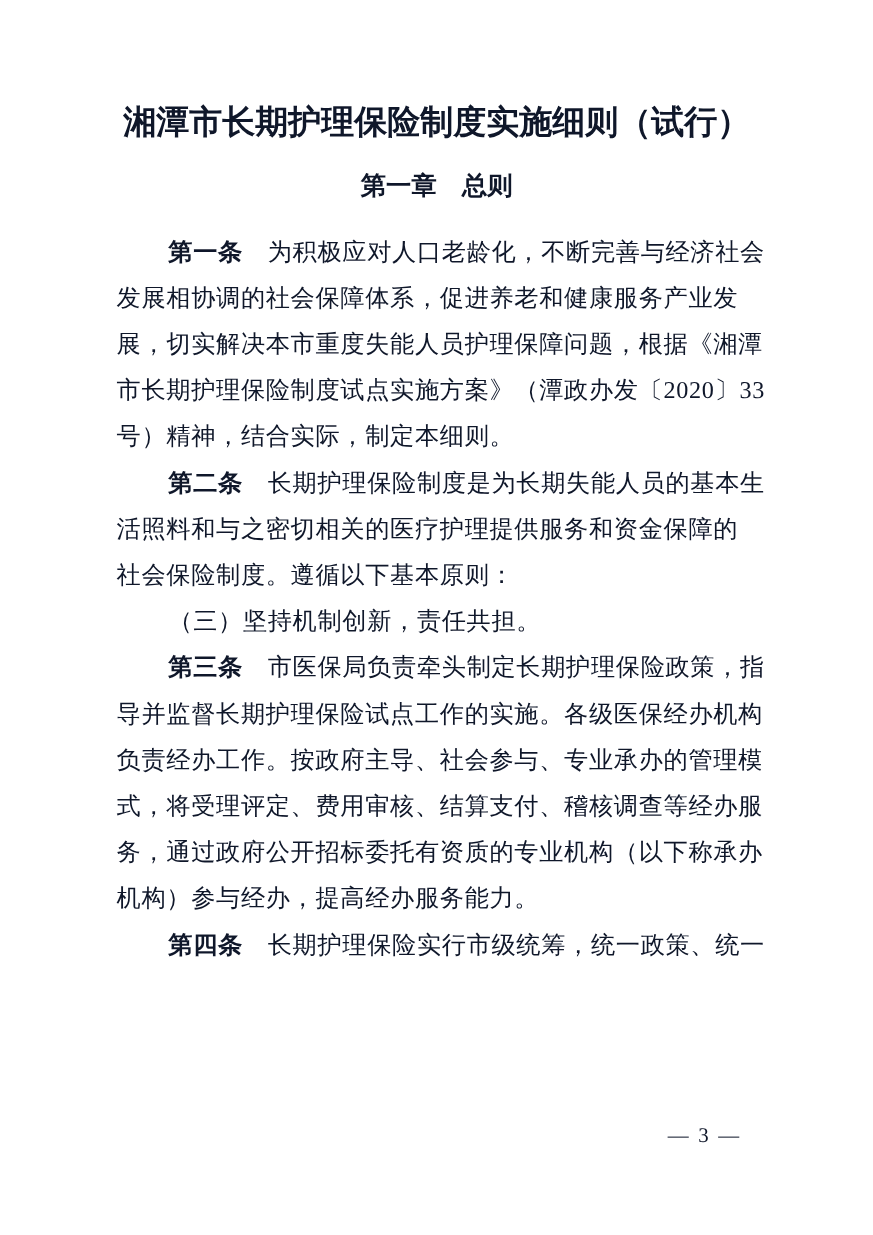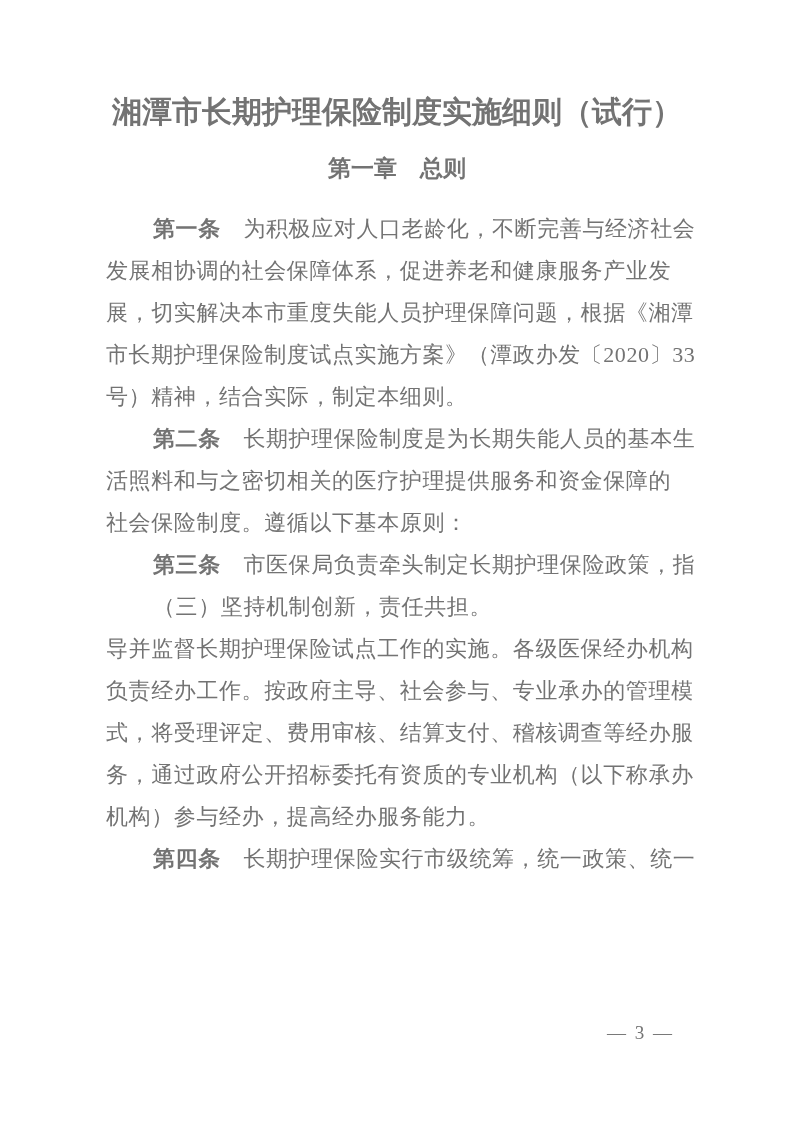--- a/index.html
+++ b/index.html
@@ -1,21 +1,21 @@
 <!DOCTYPE html>
 <html><head>
 <meta charset="utf-8">
 <style>
   html, body { margin: 0; padding: 0; background: #ffffff; }
   .page {
     position: relative;
     width: 794px;
     height: 1123px;
     background: #ffffff;
-    color: #737373;
+    color: #0f172a;
     font-family: "Liberation Serif", "DejaVu Serif", serif;
     overflow: hidden;
     box-sizing: border-box;
   }
   .doc-title {
     padding-top: 92px;
     text-align: center;
     font-size: 30px;
     line-height: 40px;
     font-weight: 700;
@@ -66,22 +66,22 @@
 
   <div class="body-text">
     <div class="line ind"><span class="lbl">第一条</span><span>　为积极应对人口老龄化，不断完善与经济社会</span></div>
     <div class="line"><span>发展相协调的社会保障体系，促进养老和健康服务产业发</span></div>
     <div class="line"><span>展，切实解决本市重度失能人员护理保障问题，根据《湘潭</span></div>
     <div class="line"><span>市长期护理保险制度试点实施方案》（潭政办发〔2020〕33</span></div>
     <div class="line"><span>号）精神，结合实际，制定本细则。</span></div>
     <div class="line ind"><span class="lbl">第二条</span><span>　长期护理保险制度是为长期失能人员的基本生</span></div>
     <div class="line"><span>活照料和与之密切相关的医疗护理提供服务和资金保障的</span></div>
     <div class="line"><span>社会保险制度。遵循以下基本原则：</span></div>
+    <div class="line ind"><span>（三）坚持机制创新，责任共担。</span></div>
     <div class="line ind"><span class="lbl">第三条</span><span>　市医保局负责牵头制定长期护理保险政策，指</span></div>
-    <div class="line ind"><span>（三）坚持机制创新，责任共担。</span></div>
     <div class="line"><span>导并监督长期护理保险试点工作的实施。各级医保经办机构</span></div>
     <div class="line"><span>负责经办工作。按政府主导、社会参与、专业承办的管理模</span></div>
     <div class="line"><span>式，将受理评定、费用审核、结算支付、稽核调查等经办服</span></div>
     <div class="line"><span>务，通过政府公开招标委托有资质的专业机构（以下称承办</span></div>
     <div class="line"><span>机构）参与经办，提高经办服务能力。</span></div>
     <div class="line ind"><span class="lbl">第四条</span><span>　长期护理保险实行市级统筹，统一政策、统一</span></div>
   </div>
 
   <div class="page-number">— 3 —</div>
 

